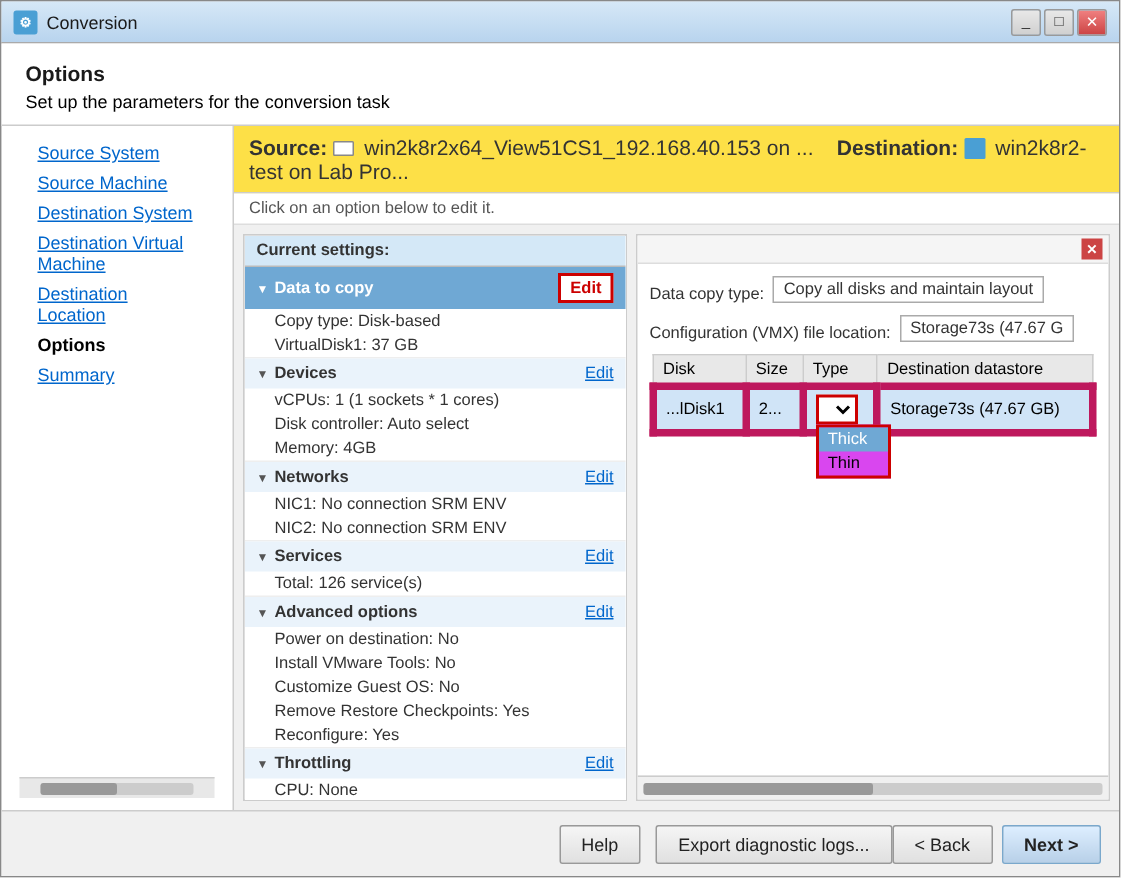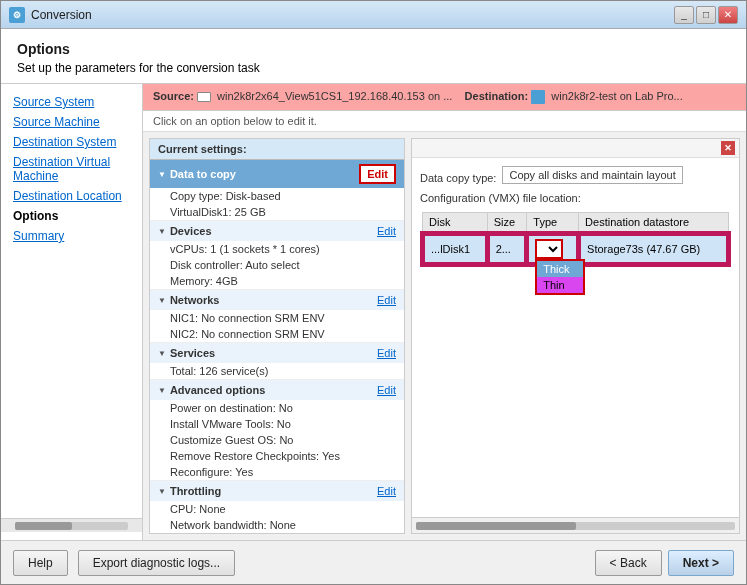--- a/index.html
+++ b/index.html
@@ -104,24 +104,24 @@
 
     
     .main-content {
       display: flex;
       flex: 1;
       overflow: hidden;
     }
 
     
     .sidebar {
-      width: 142px;
+      width: 155px;
       background: white;
       border-right: 1px solid #ccc;
-      padding: 8px 0;
+      padding: 8px 12px;
       flex-shrink: 0;
       overflow: hidden;
     }
 
     .sidebar-item {
       padding: 3px 12px;
       color: #0066cc;
       cursor: pointer;
       font-size: 12px;
       text-decoration: underline;
@@ -137,24 +137,24 @@
     
     .content-area {
       flex: 1;
       display: flex;
       flex-direction: column;
       background: #f0f0f0;
       overflow: hidden;
     }
 
     .source-bar {
-      background: #fca5a5;
+      background: #fde047;
       padding: 6px 10px;
       border-bottom: 1px solid #ccc;
-      font-size: 11px;
+      font-size: 14px;
       color: #333;
       flex-shrink: 0;
     }
 
     .source-bar strong {
       font-weight: bold;
     }
 
     .click-hint {
       background: white;
@@ -389,21 +389,21 @@
       padding: 0 4px;
     }
 
     
     .footer {
       height: 44px;
       background: #f0f0f0;
       border-top: 1px solid #ccc;
       display: flex;
       align-items: center;
-      justify-content: space-between;
+      justify-content: flex-end;
       padding: 0 12px;
       flex-shrink: 0;
     }
 
     .footer-left {
       display: flex;
       gap: 10px;
     }
 
     .footer-right {
@@ -551,21 +551,21 @@
 
           <div class="settings-group">
             <div class="settings-group-header selected">
               <div class="settings-group-title">
                 <span class="triangle">▼</span>
                 <span>Data to copy</span>
               </div>
               <button class="edit-box">Edit</button>
             </div>
             <div class="settings-item">Copy type: Disk-based</div>
-            <div class="settings-item">VirtualDisk1: 25 GB</div>
+            <div class="settings-item">VirtualDisk1: 37 GB</div>
           </div>
 
           <div class="settings-group">
             <div class="settings-group-header">
               <div class="settings-group-title">
                 <span class="triangle">▼</span>
                 <span>Devices</span>
               </div>
               <button class="edit-link">Edit</button>
             </div>
@@ -629,20 +629,21 @@
           <div class="disk-panel-header">
             <button class="panel-close-btn">✕</button>
           </div>
           <div class="disk-panel-content">
             <div class="disk-panel-row">
               <span class="disk-panel-label">Data copy type:</span>
               <span class="disk-panel-value">Copy all disks and maintain layout</span>
             </div>
             <div class="disk-panel-row">
               <span class="disk-panel-label">Configuration (VMX) file location:</span>
+              <span class="disk-panel-value">Storage73s (47.67 G</span>
             </div>
             <table class="disk-table">
               <thead>
                 <tr>
                   <th>Disk</th>
                   <th>Size</th>
                   <th>Type</th>
                   <th>Destination datastore</th>
                 </tr>
               </thead>

